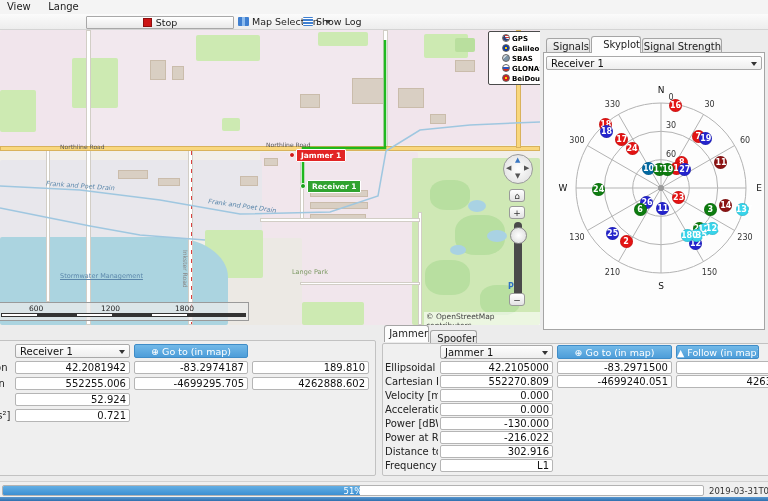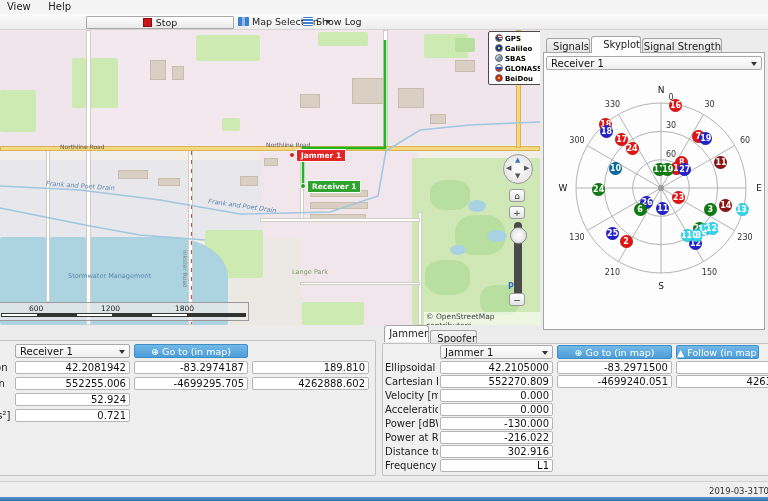--- a/index.html
+++ b/index.html
@@ -24,21 +24,21 @@
   #map div{position:absolute;}
   .shape{border-radius:2px;}
   .road{background:#fff;border:1px solid #d2cec6;box-sizing:border-box;}
   .roadY{background:#f9d77d;border:1px solid #d9b25c;box-sizing:border-box;}
   .bldg{background:#d9cfc3;border:1px solid #cabcab;box-sizing:border-box;}
   .maplabel{font-size:6px;color:#585858;white-space:nowrap;}
   .waterlabel{font-size:6.5px;color:#5b87ab;font-style:italic;white-space:nowrap;}
   .parklabel{font-size:6.5px;color:#7d9a64;white-space:nowrap;}
   .marker-dot{width:6px;height:6px;border-radius:50%;border:1px solid #fff;box-sizing:border-box;}
   .marker-lbl{color:#fff;font-weight:bold;font-size:7.5px;line-height:11px;padding:0 4px;border:1px solid #fff;border-radius:1px;white-space:nowrap;}
-  #legend{left:488px;top:1px;width:49px;background:rgba(255,255,255,.95);border:1px solid #4a4a4a;border-radius:2px;padding:1px 6px;z-index:30;}
+  #legend{left:488px;top:1px;width:49px;background:rgba(255,255,255,.95);border:1px solid #4a4a4a;border-radius:2px;padding:1px 13px;z-index:30;}
   .legend-row{position:relative !important;height:10px;line-height:10px;white-space:nowrap;}
   .lg-ic{display:inline-block;width:8px;height:8px;border-radius:50%;border:1px solid #666;vertical-align:-1px;margin-right:2px;box-sizing:border-box;}
   .lg-gps{background:repeating-linear-gradient(180deg,#d33 0 1px,#fff 1px 2px);box-shadow:inset 2px -2px 0 0 #28407c;}
   .lg-galileo{background:radial-gradient(circle,#ffd200 0 1px,#123a9e 1px);}
   .lg-sbas{background:linear-gradient(135deg,#cfd8de 0 3px,#7d95a8 3px);}
   .lg-glonass{background:linear-gradient(#fff 0 33%,#2a52be 33% 66%,#d52b1e 66%);}
   .lg-beidou{background:radial-gradient(circle,#ffd200 0 1px,#cc1f1f 1px);}
   .legend-txt{font-size:7px;font-weight:bold;color:#000;}
   #scalebar{left:-6px;top:272px;width:253px;height:17px;background:rgba(235,235,235,.75);border:1px solid #9a9a9a;z-index:25;}
   .scale-num{top:1px;font-size:7.5px;color:#222;}
@@ -74,21 +74,21 @@
   #timestamp{left:709px;top:486px;width:59px;font-size:8.5px;color:#333;white-space:nowrap;overflow:hidden;}
   #bottom-strip{left:0;top:497px;width:768px;height:4px;background:linear-gradient(#5897cf,#2f6fae);}
 </style>
 </head>
 <body>
 
 <div id="app">
 
   <div class="abs" id="menubar">
     <span class="menu-item">View</span>
-    <span class="menu-item">Help</span>
+    <span class="menu-item">Lange</span>
   </div>
 
   <div class="abs" id="toolbar">
     <div class="abs" id="stop-btn">
       <span class="stop-sq"></span><span>Stop</span>
     </div>
     <div class="abs toolbtn" style="left:238px;">
       <span class="mapsel-ic"></span><span>Map Selection</span><span class="caret"></span>
     </div>
     <div class="abs toolbtn" style="left:303px;">
@@ -156,21 +156,21 @@
       <polyline points="0,156 80,160 160,170 240,184 330,182 378,166 386,121" fill="none" stroke="#9fc7e0" stroke-width="1.5"></polyline>
       <polyline points="386,121 420,100 470,95 540,92" fill="none" stroke="#9fc7e0" stroke-width="1.5"></polyline>
       <polyline points="0,178 40,186 90,196 140,205 205,210" fill="none" stroke="#9fc7e0" stroke-width="1.5"></polyline>
       <polyline points="385,10 385,118 303,118 303,156" fill="none" stroke="#14b514" stroke-width="2.5" opacity="0.95"></polyline>
     </svg>
 
     <div class="maplabel" style="left:60px;top:113px;">Northline Road</div>
     <div class="maplabel" style="left:266px;top:111px;">Northline Road</div>
     <div class="waterlabel" style="left:46px;top:152px;transform:rotate(4deg);">Frank and Poet Drain</div>
     <div class="waterlabel" style="left:208px;top:172px;transform:rotate(8deg);">Frank and Poet Drain</div>
-    <div class="waterlabel" style="left:68px;top:242px;font-style:normal;">Stormwater Management</div>
+    <div class="waterlabel" style="left:60px;top:242px;font-style:normal;text-decoration:underline;">Stormwater Management</div>
     <div class="parklabel" style="left:292px;top:238px;">Lange Park</div>
     <div class="maplabel" style="left:182px;top:220px;writing-mode:vertical-rl;color:#888;">Inkster Road</div>
     <div style="left:508px;top:252px;color:#2f6fc2;font-weight:bold;font-size:8px;">P</div>
 
     <div class="marker-dot" style="left:289px;top:122px;background:#d01818;z-index:21;"></div>
     <div class="marker-lbl" style="left:296px;top:119px;background:#e22525;z-index:21;">Jammer 1</div>
     <div class="marker-dot" style="left:300px;top:153px;background:#18a018;z-index:21;"></div>
     <div class="marker-lbl" style="left:307px;top:150px;background:#2fa32f;z-index:21;">Receiver 1</div>
 
     <div id="legend">
@@ -250,40 +250,40 @@
         <div class="sat" style="left: 126.096px; top: 26.7214px; background: rgb(227, 20, 20);">16</div>
         <div class="sat" style="left: 56.3546px; top: 46.0625px; background: rgb(227, 20, 20);">18</div>
         <div class="sat" style="left: 72.2724px; top: 61.0579px; background: rgb(227, 20, 20);">17</div>
         <div class="sat" style="left: 82.6332px; top: 69.7683px; background: rgb(227, 20, 20);">24</div>
         <div class="sat" style="left: 148.694px; top: 58.3072px; background: rgb(227, 20, 20);">7</div>
         <div class="sat" style="left: 132.303px; top: 83.811px; background: rgb(227, 20, 20);">8</div>
         <div class="sat" style="left: 126.618px; top: 90.15px; background: rgb(227, 20, 20);">1</div>
         <div class="sat" style="left: 129.172px; top: 118.504px; background: rgb(227, 20, 20);">23</div>
         <div class="sat" style="left: 76.5221px; top: 163.361px; background: rgb(227, 20, 20);">2</div>
         <div class="sat" style="left: 57.0465px; top: 53.1118px; background: rgb(36, 36, 204);">18</div>
-        <div class="sat" style="left: 66px; top: 90.4679px; background: #0369a1;">10</div>
+        <div class="sat" style="left: 99px; top: 90.4679px; background: #0369a1;">10</div>
         <div class="sat" style="left: 156.369px; top: 59.668px; background: rgb(36, 36, 204);">19</div>
         <div class="sat" style="left: 135.315px; top: 90.8933px; background: rgb(36, 36, 204);">27</div>
         <div class="sat" style="left: 97.4757px; top: 123.524px; background: rgb(36, 36, 204);">26</div>
         <div class="sat" style="left: 113.311px; top: 130.199px; background: rgb(36, 36, 204);">11</div>
         <div class="sat" style="left: 63.1494px; top: 154.588px; background: rgb(36, 36, 204);">25</div>
         <div class="sat" style="left: 146.033px; top: 164.764px; background: rgb(36, 36, 204);">12</div>
         <div class="sat" style="left: 109.526px; top: 90.7146px; background: rgb(14, 124, 16);">11</div>
         <div class="sat" style="left: 118.283px; top: 90.8628px; background: rgb(14, 124, 16);">19</div>
         <div class="sat" style="left: 49.1762px; top: 110.588px; background: rgb(14, 124, 16);">24</div>
         <div class="sat" style="left: 90.5059px; top: 131.24px; background: rgb(14, 124, 16);">6</div>
         <div class="sat" style="left: 160.679px; top: 131.396px; background: rgb(14, 124, 16);">3</div>
         <div class="sat" style="left: 149.502px; top: 150.253px; background: rgb(14, 124, 16);">28</div>
         <div class="sat" style="left: 171.486px; top: 84.0374px; background: rgb(140, 20, 20);">11</div>
         <div class="sat" style="left: 176.271px; top: 126.855px; background: rgb(140, 20, 20);">14</div>
         <div class="sat" style="left: 192.691px; top: 131.255px; background: rgb(56, 212, 234);">137</div>
         <div class="sat" style="left: 154.98px; top: 151.488px; background: rgb(56, 212, 234);">122</div>
         <div class="sat" style="left: 162.852px; top: 149.621px; background: rgb(56, 212, 234);">126</div>
         <div class="sat" style="left: 147.308px; top: 157.019px; background: rgb(56, 212, 234);">135</div>
-        <div class="sat" style="left: 138.057px; top: 157.41px; background: rgb(56, 212, 234);">110</div>
+        <div class="sat" style="left: 138.057px; top: 157.41px; background: rgb(56, 212, 234);">180</div>
       </div>
   </div>
 
   <div class="gbox" style="left:-10px;top:340px;width:384px;height:134px;"></div>
   <div class="combo" style="left:15px;top:344px;width:115px;height:14px;">
     <span class="ct">Receiver 1</span>
       <span class="ca"></span>
   </div>
   <div class="btn-blue" style="left:134px;top:344px;width:114px;height:14px;line-height:13px;">⊕ <span>Go to (in map)</span></div>
   <div class="abs" id="recv-rows" style="left:0;top:0;">
@@ -333,16 +333,20 @@
       <div class="field" style="left: 440px; top: 417px; width: 113px; height: 13px; line-height: 11px;">-130.000</div>
       <div class="rowlab" style="left: 385px; top: 432px; width: 53px; height: 12px;">Power at Rx [dBW]</div>
       <div class="field" style="left: 440px; top: 431px; width: 113px; height: 13px; line-height: 11px;">-216.022</div>
       <div class="rowlab" style="left: 385px; top: 446px; width: 53px; height: 12px;">Distance to Rx [m]</div>
       <div class="field" style="left: 440px; top: 445px; width: 113px; height: 13px; line-height: 11px;">302.916</div>
       <div class="rowlab" style="left: 385px; top: 460px; width: 53px; height: 12px;">Frequency Band</div>
       <div class="field" style="left: 440px; top: 459px; width: 113px; height: 13px; line-height: 11px;">L1</div>
     </div>
 
   <div class="abs" id="statusbar"></div>
+  <div class="abs" id="progress-track">
+    <div id="progress-fill" style="width: 51%;"></div>
+    <div id="progress-label">51%</div>
+  </div>
   <div class="abs" id="timestamp">2019-03-31T00:01:0</div>
   <div class="abs" id="bottom-strip"></div>
 
 </div>
 
 </body></html>

